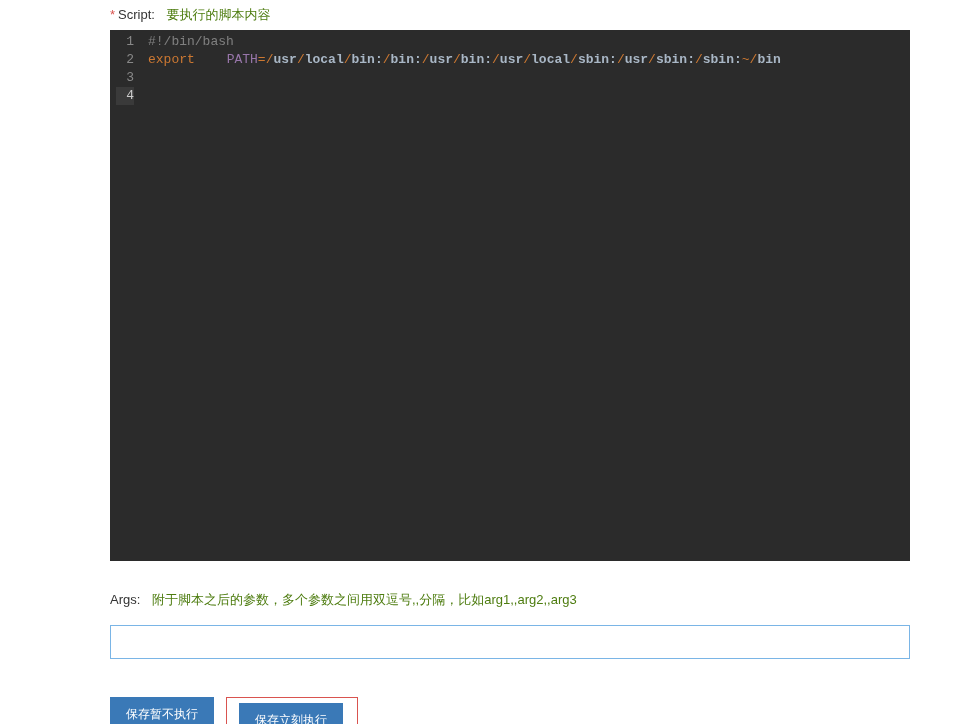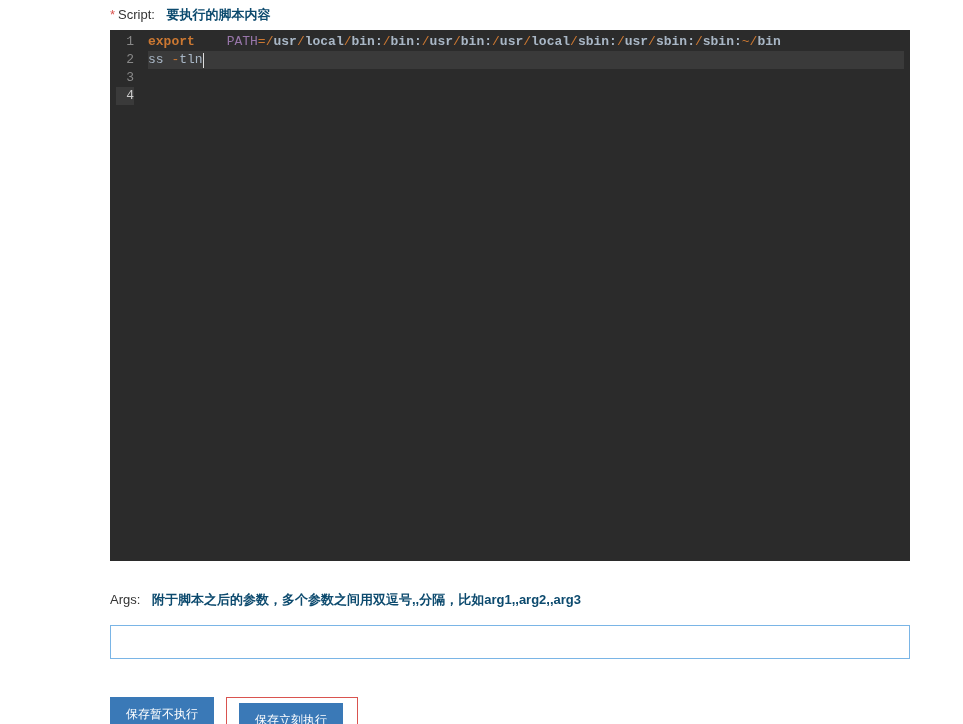--- a/index.html
+++ b/index.html
@@ -24,22 +24,22 @@
     .field-label {
       font-weight: normal;
       color: #333;
       display: inline;
     }
     .required-star {
       color: #d9534f;
       margin-right: 3px;
     }
     .field-hint {
-      color: #0c4a6e;
-      font-weight: bold;
+      color: #4d7c0f;
+      font-weight: normal;
       margin-left: 8px;
     }
     .code-editor {
       width: 800px;
       height: 531px;
       background: #2b2b2b;
       font-family: Consolas, "Courier New", monospace;
       font-size: 13px;
       display: flex;
       margin-top: 6px;
@@ -73,21 +73,21 @@
       position: absolute;
       left: 0;
       right: 0;
       height: 18px;
     }
     .active-line-gutter {
       background: #3a3a3a;
       color: #ccc;
     }
     .tok-comment { color: #808080; }
-    .tok-keyword { color: #cc7832; font-weight: bold; }
+    .tok-keyword { color: #cc7832; }
     .tok-var { color: #9876aa; padding-left: 24px; }
     .tok-op { color: #cc7832; }
     .tok-path { color: #a9b7c6; font-weight: bold; }
     .tok-slash { color: #cc7832; }
     .tok-cmd { color: #a9b7c6; }
     .tok-flag { color: #a9b7c6; }
     .tok-dash { color: #cc7832; }
     .tok-tilde { color: #cc7832; }
     .cursor {
       display: inline-block;
@@ -141,22 +141,22 @@
   </div>
 
   <div class="code-editor">
     <div class="gutter">
       <div class="gutter-line">1</div>
       <div class="gutter-line">2</div>
       <div class="gutter-line">3</div>
       <div class="gutter-line active-line-gutter">4</div>
     </div>
     <div class="code-content">
+      <div class="code-line"><span class="tok-comment">#!/bin/bash</span></div>
       <div class="code-line"><span class="tok-keyword">export</span><span class="tok-path"> </span><span class="tok-var">PATH</span><span class="tok-op">=</span><span class="tok-slash">/</span><span class="tok-path">usr</span><span class="tok-slash">/</span><span class="tok-path">local</span><span class="tok-slash">/</span><span class="tok-path">bin:</span><span class="tok-slash">/</span><span class="tok-path">bin:</span><span class="tok-slash">/</span><span class="tok-path">usr</span><span class="tok-slash">/</span><span class="tok-path">bin:</span><span class="tok-slash">/</span><span class="tok-path">usr</span><span class="tok-slash">/</span><span class="tok-path">local</span><span class="tok-slash">/</span><span class="tok-path">sbin:</span><span class="tok-slash">/</span><span class="tok-path">usr</span><span class="tok-slash">/</span><span class="tok-path">sbin:</span><span class="tok-slash">/</span><span class="tok-path">sbin:</span><span class="tok-tilde">~</span><span class="tok-slash">/</span><span class="tok-path">bin</span></div>
-      <div class="code-line"><span class="active-line"></span><span style="position:relative"><span class="tok-cmd">ss </span><span class="tok-dash">-</span><span class="tok-flag">tln</span><span class="cursor"></span></span></div>
     </div>
   </div>
 
   <div class="args-section">
     <div class="field-row">
       <span class="field-label">Args:</span>
       <span class="field-hint">附于脚本之后的参数，多个参数之间用双逗号,,分隔，比如arg1,,arg2,,arg3</span>
     </div>
     <input type="text" class="args-input" value="" style="">
   </div>

